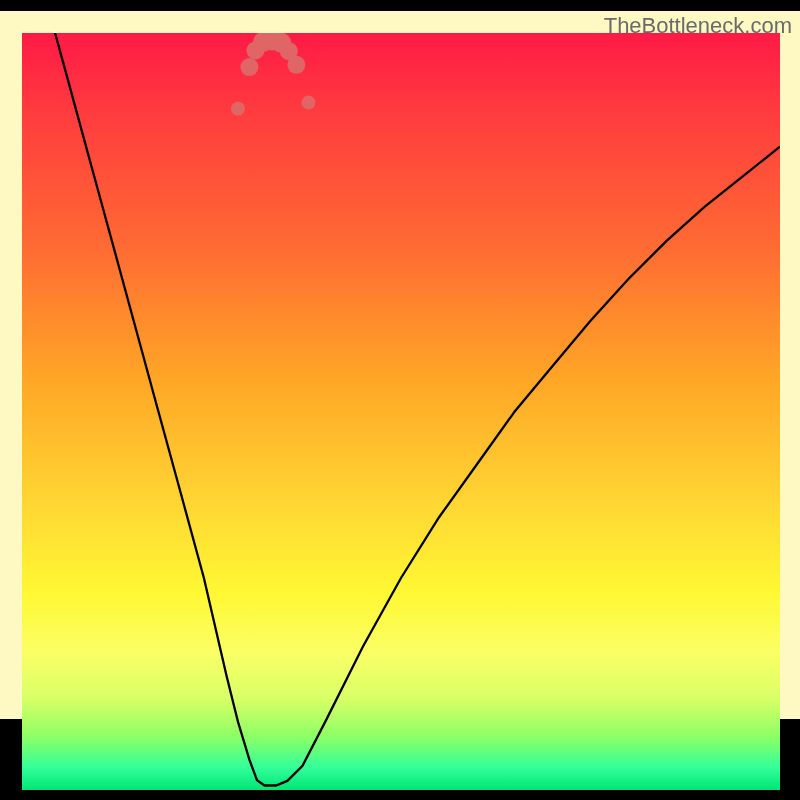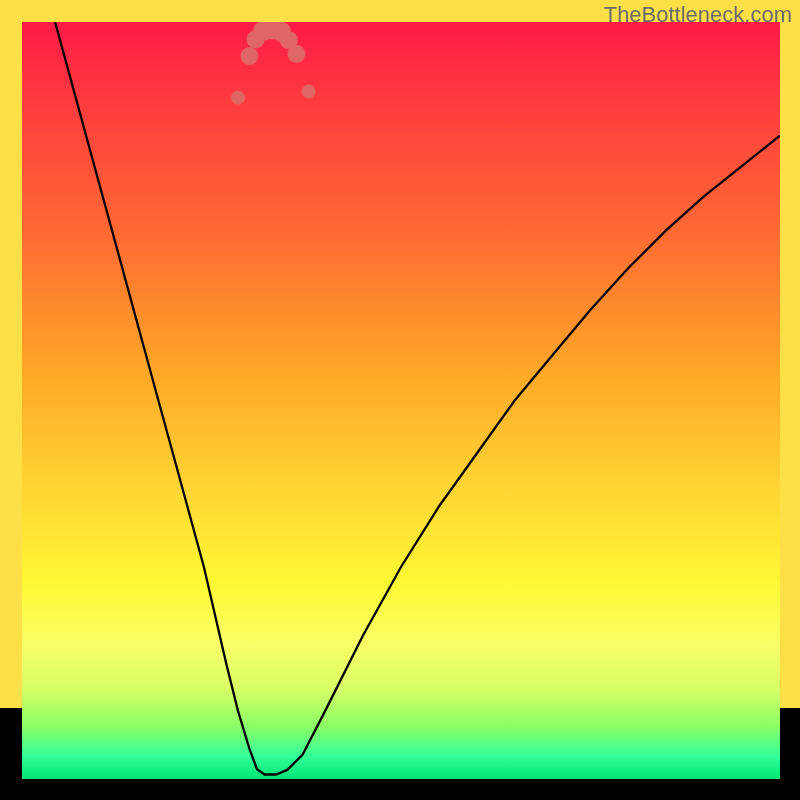--- a/index.html
+++ b/index.html
@@ -7,24 +7,24 @@
     padding: 0;
     width: 800px;
     height: 800px;
     overflow: hidden;
     background: #000;
     font-family: Arial, Helvetica, sans-serif;
   }
   .frame {
     position: absolute;
     left: 0;
-    top: 0;
+    top: 11px;
     width: 800px;
     height: 708px;
-    background: #fde047;
+    background: #fef9c3;
   }
   .plot {
     position: absolute;
     left: 22px;
     top: 22px;
     width: 758px;
     height: 757px;
     
     background: linear-gradient(
       to bottom,

